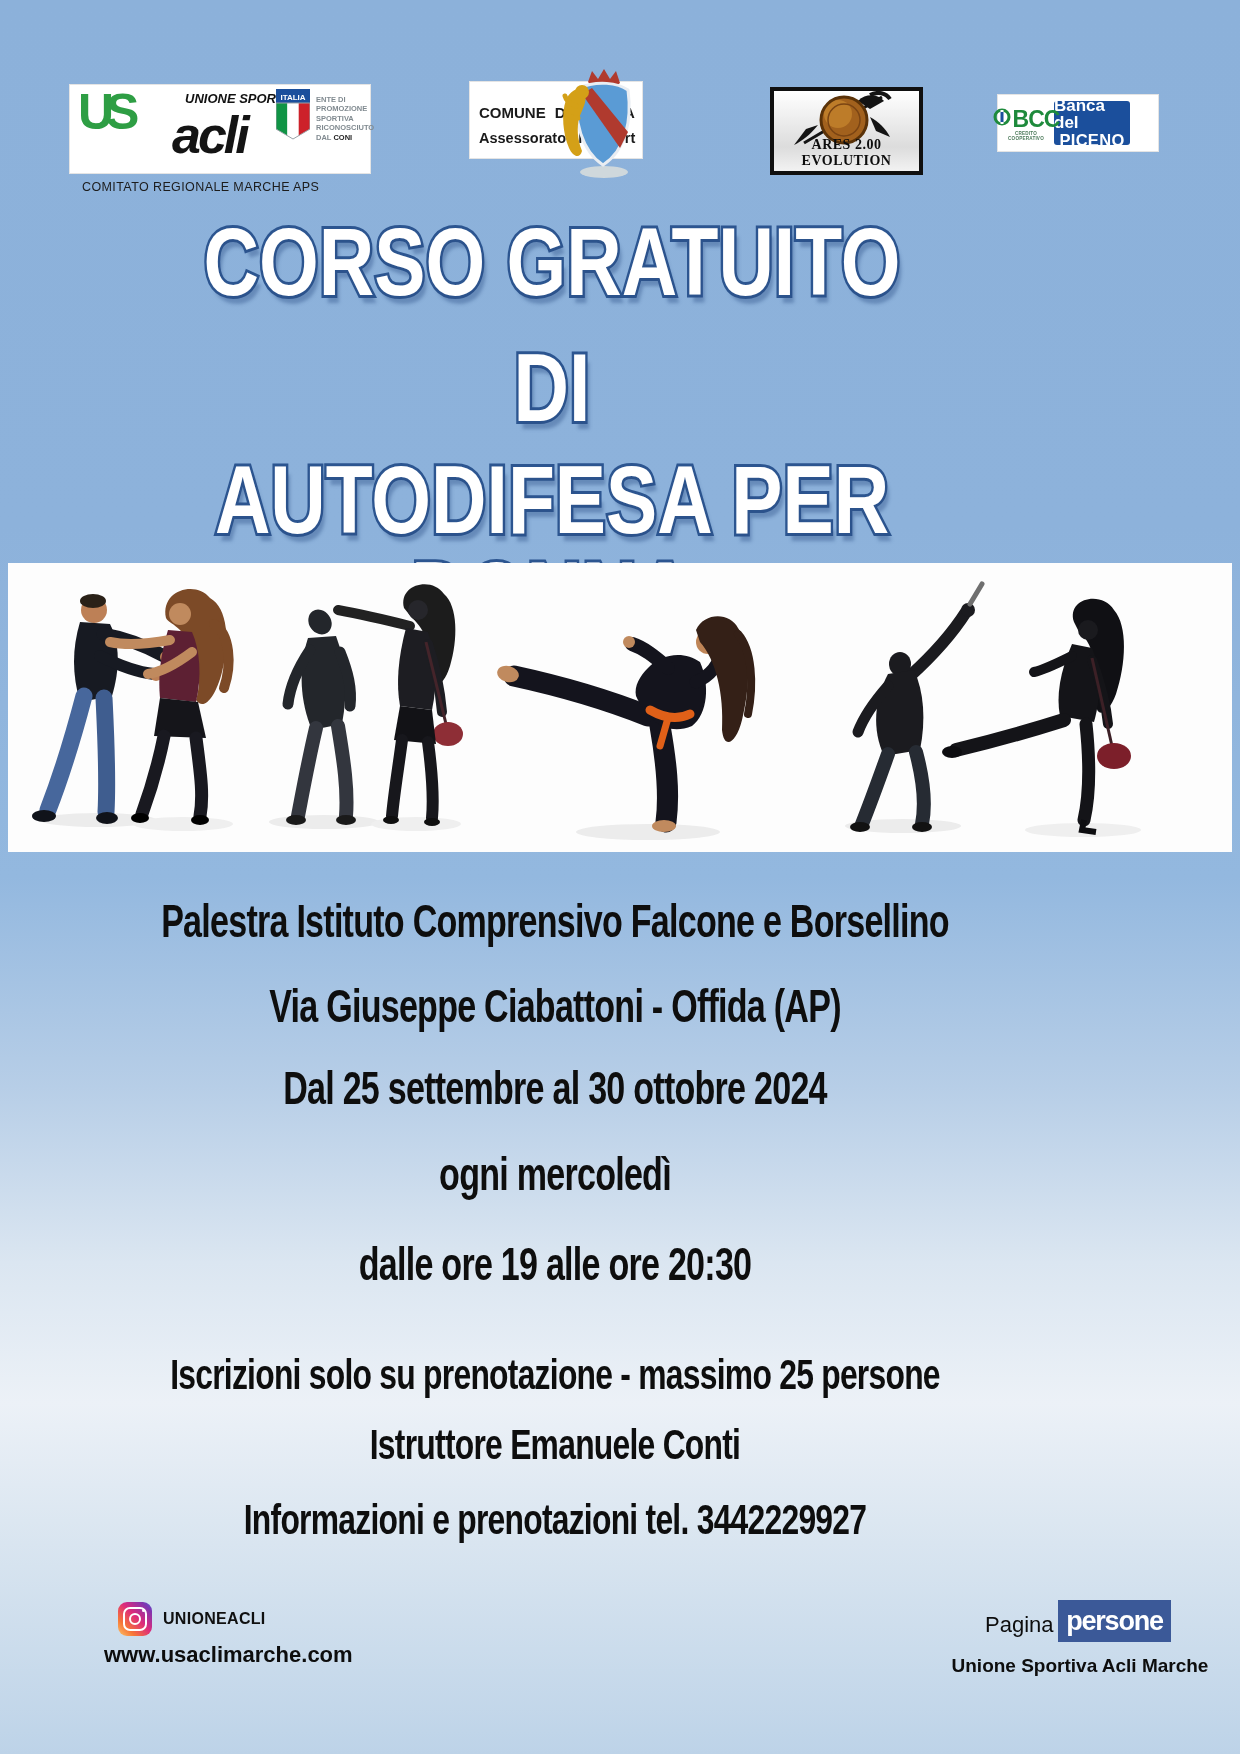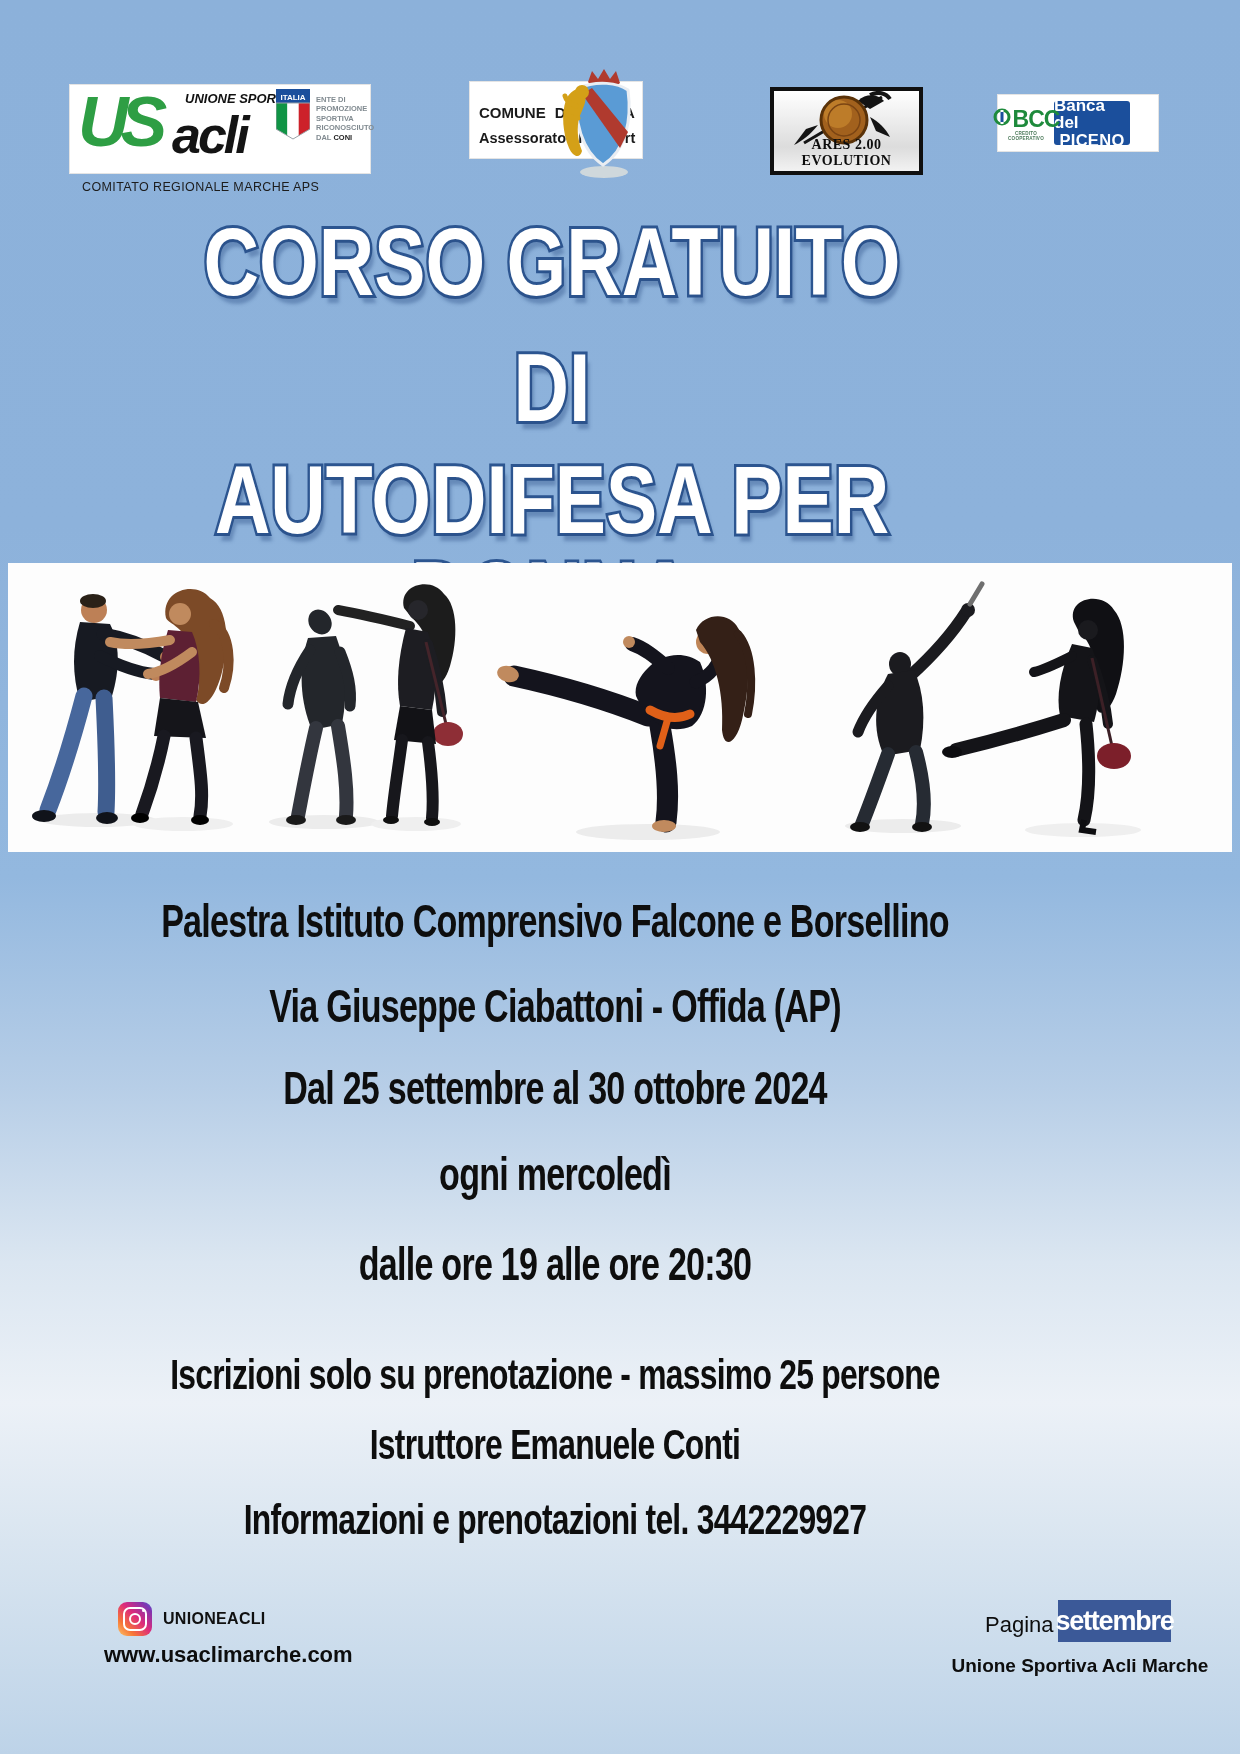--- a/index.html
+++ b/index.html
@@ -3,21 +3,21 @@
 <meta charset="utf-8">
 <style>
   html,body{margin:0;padding:0;}
   body{width:1240px;height:1754px;font-family:"Liberation Sans",sans-serif;overflow:hidden;}
   .poster{position:relative;width:1240px;height:1754px;
     background:linear-gradient(180deg,#8cb1da 0%,#8db2db 30%,#93b8df 50%,#b7cee7 62%,#dbe6f1 72%,#ecf1f7 80%,#d9e5f0 88%,#bdd3e8 100%);}
   .abs{position:absolute;}
 
   
   .usacli-box{left:70px;top:85px;width:300px;height:88px;background:#fff;box-shadow:0 0 0 1px #e4e4e4;}
-  .usacli-us{position:absolute;left:8px;top:2px;font-size:70px;font-weight:bold;font-style:italic;
+  .usacli-us{position:absolute;left:8px;top:2px;font-size:50px;font-weight:bold;
     color:#2e9e44;letter-spacing:-8px;line-height:1;}
   .usacli-acli{position:absolute;left:102px;top:24px;font-size:52px;font-weight:bold;font-style:italic;
     color:#141414;letter-spacing:-3px;line-height:1;text-align:center;}
   .usacli-top{position:absolute;left:115px;top:6px;font-size:13px;font-weight:bold;font-style:italic;color:#111;}
   .italia-badge{position:absolute;left:206px;top:4px;width:50px;height:52px;}
   .usacli-ente{position:absolute;left:246px;top:10px;font-size:7.5px;line-height:1.25;color:#808a90;font-weight:bold;}
   .usacli-ente .coni{color:#222;}
   .usacli-caption{left:82px;top:180px;font-size:12.5px;color:#1c1c1c;letter-spacing:.4px;}
 
   .comune-box{left:470px;top:82px;width:172px;height:76px;background:#fff;box-shadow:0 0 0 1px #e4e4e4;}
@@ -274,16 +274,16 @@
   <div class="abs dline rline d6">Iscrizioni solo su prenotazione - massimo 25 persone</div>
   <div class="abs dline rline d7">Istruttore Emanuele Conti</div>
   <div class="abs dline rline d8">Informazioni e prenotazioni tel. 3442229927</div>
 
   <div class="abs ig-icon">
       <span class="ig-dot"></span>
     </div>
   <div class="abs ig-handle">UNIONEACLI</div>
   <div class="abs website">www.usaclimarche.com</div>
   <div class="abs fb-label">Pagina</div>
-  <div class="abs fb-logo">settembre</div>
+  <div class="abs fb-logo">persone</div>
   <div class="abs fb-page">Unione Sportiva Acli Marche</div>
 
 </div>
 
 </body></html>

